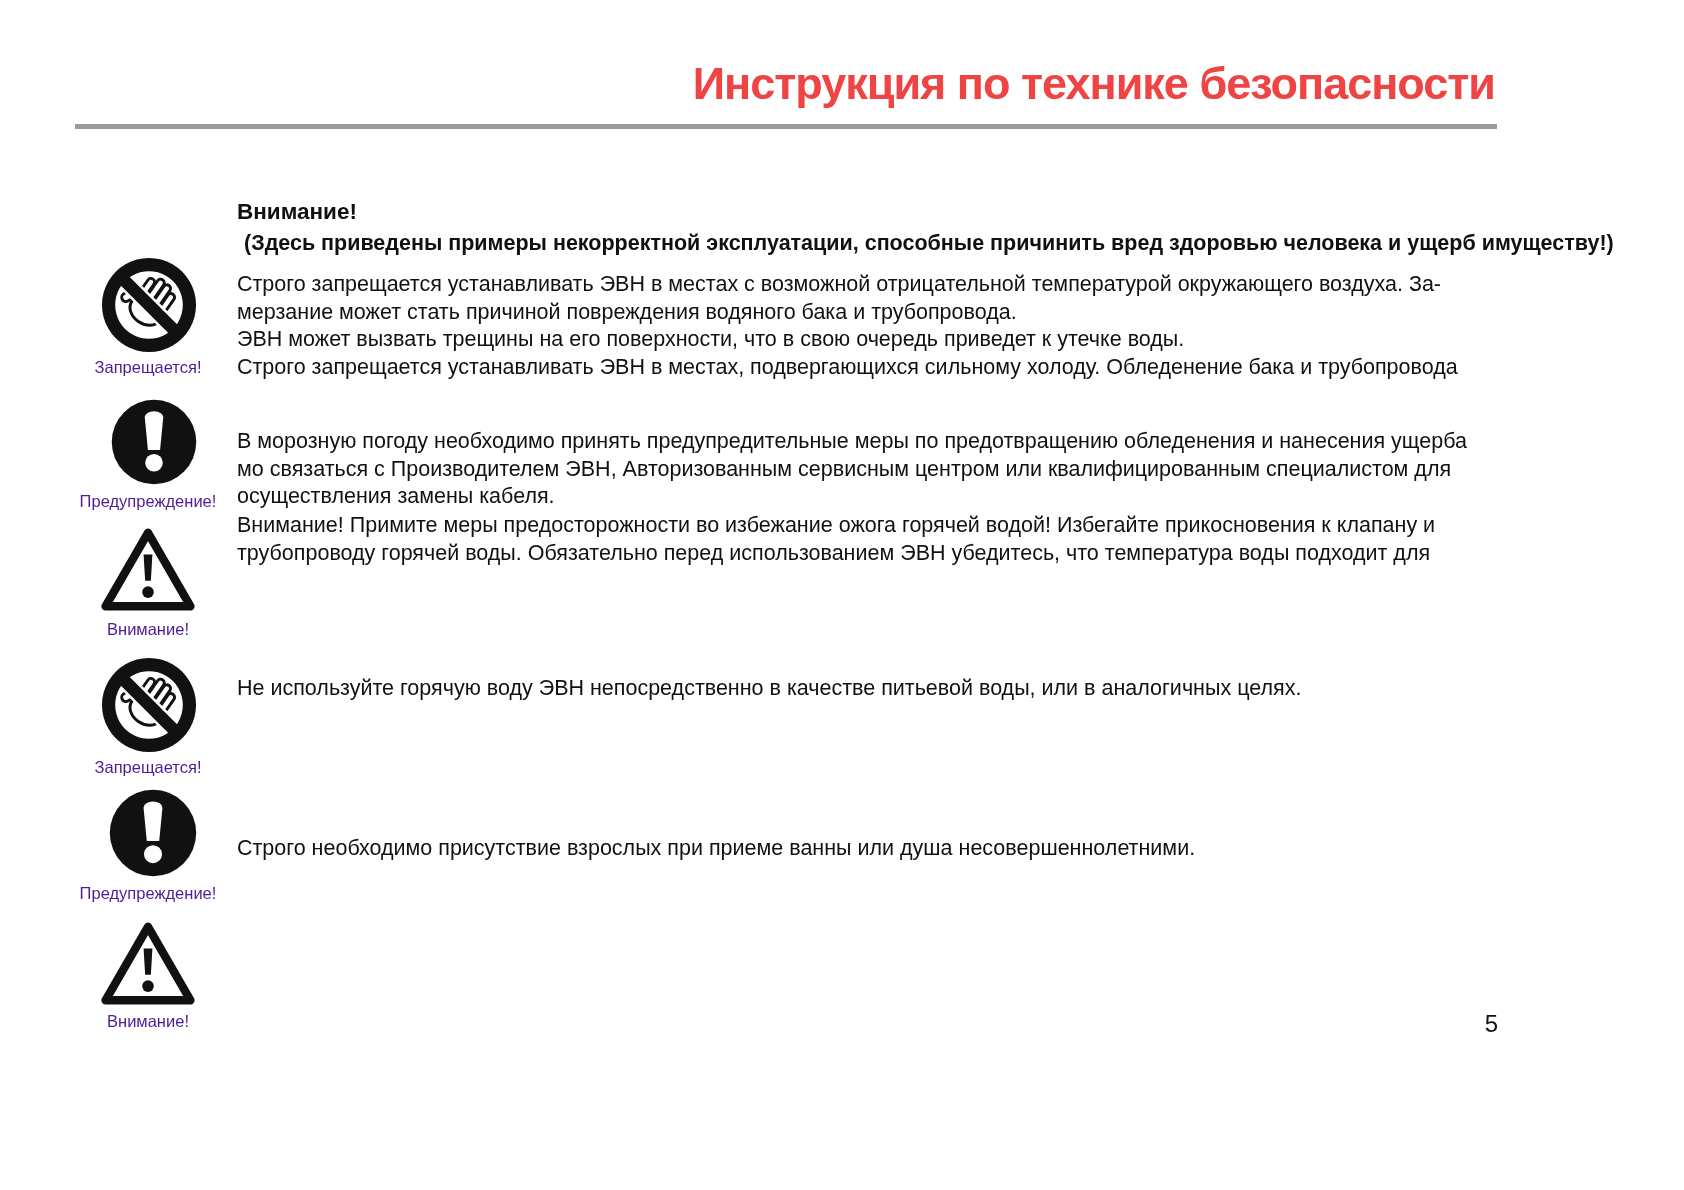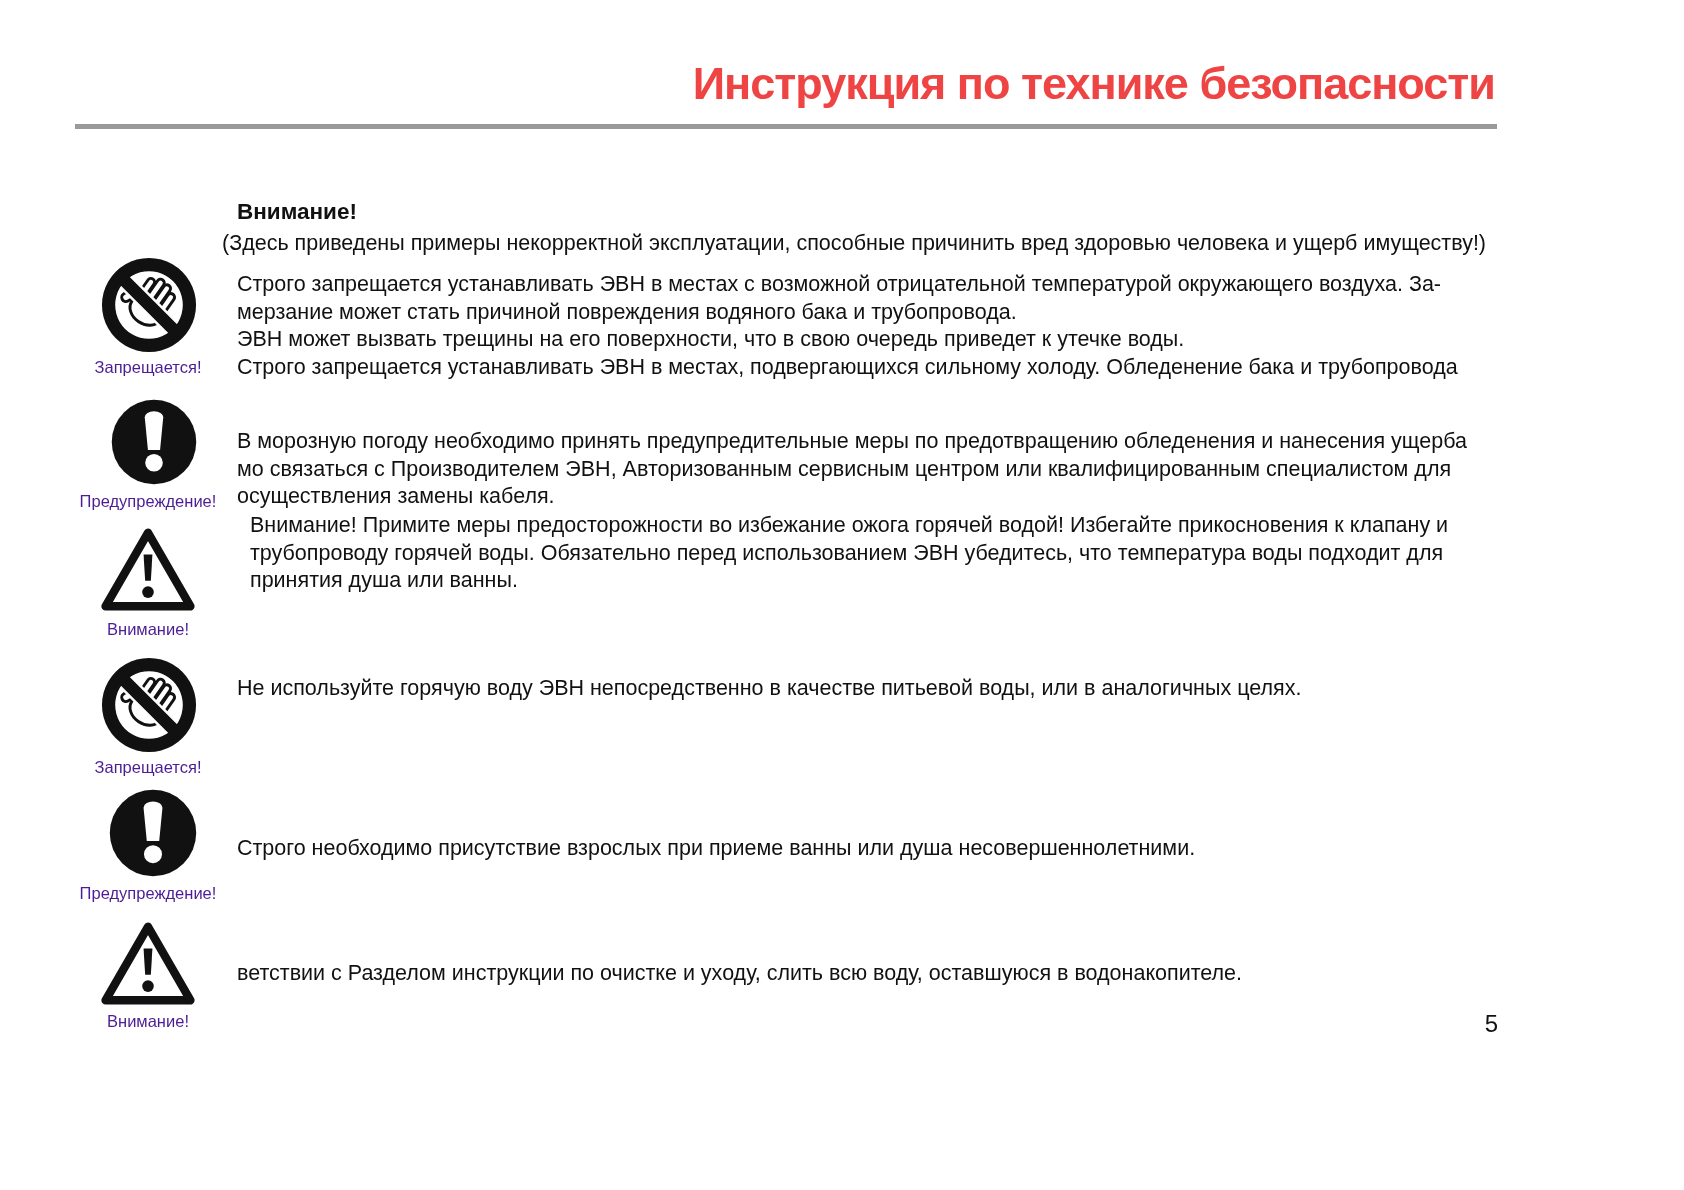--- a/index.html
+++ b/index.html
@@ -9,21 +9,21 @@
     overflow:hidden;
   }
   .abs{position:absolute;}
   .page-title{
     left:75px;top:58px;width:1420px;text-align:right;
     font-size:45px;font-weight:bold;letter-spacing:-1px;color:#ef4444;
     white-space:nowrap;
   }
   .title-rule{left:75px;top:124px;width:1422px;height:5px;background:#9a9a9a;}
   .intro-heading{left:237px;top:199px;font-size:22.5px;font-weight:bold;}
-  .intro-note{left:222px;top:231px;font-size:21.5px;white-space:nowrap;}
+  .intro-note{left:244px;top:231px;font-size:21.5px;white-space:nowrap;font-weight:bold;}
   .textblock{left:237px;font-size:21.5px;line-height:27.5px;}
   .textblock .line{white-space:nowrap;}
   .icon-box{width:98px;text-align:center;}
   .icon-label{
     width:190px;text-align:center;font-size:16.5px;color:#4c1d95;white-space:nowrap;
   }
   .page-number{left:1468px;top:1010px;width:30px;text-align:right;font-size:24px;}
   svg{display:block;margin:0 auto;}
 </style>
 </head>
@@ -111,31 +111,29 @@
   <div class="line">ЭВН может вызвать трещины на его поверхности, что в свою очередь приведет к утечке воды.</div>
   <div class="line">Строго запрещается устанавливать ЭВН в местах, подвергающихся сильному холоду. Обледенение бака и трубопровода</div>
 </div>
 
 <div class="abs textblock" style="top:392px;margin-top:36px;">
   <div class="line">В морозную погоду необходимо принять предупредительные меры по предотвращению обледенения и нанесения ущерба</div>
   <div class="line">мо связаться с Производителем ЭВН, Авторизованным сервисным центром или квалифицированным специалистом для</div>
   <div class="line">осуществления замены кабеля.</div>
 </div>
 
-<div class="abs textblock" style="top:512px;margin-left:13px;">
+<div class="abs textblock" style="top:512px;">
   <div class="line">Внимание! Примите меры предосторожности во избежание ожога горячей водой! Избегайте прикосновения к клапану и</div>
   <div class="line">трубопроводу горячей воды. Обязательно перед использованием ЭВН убедитесь, что температура воды подходит для</div>
-  <div class="line">принятия душа или ванны.</div>
 </div>
 
 <div class="abs textblock" style="top:675px;">
   <div class="line">Не используйте горячую воду ЭВН непосредственно в качестве питьевой воды, или в аналогичных целях.</div>
 </div>
 
 <div class="abs textblock" style="top:835px;">
   <div class="line">Строго необходимо присутствие взрослых при приеме ванны или душа несовершеннолетними.</div>
 </div>
 
 <div class="abs textblock" style="top:960px;">
-  <div class="line">ветствии с Разделом инструкции по очистке и уходу, слить всю воду, оставшуюся в водонакопителе.</div>
 </div>
 
 <div class="abs page-number">5</div>
 
 </body></html>

